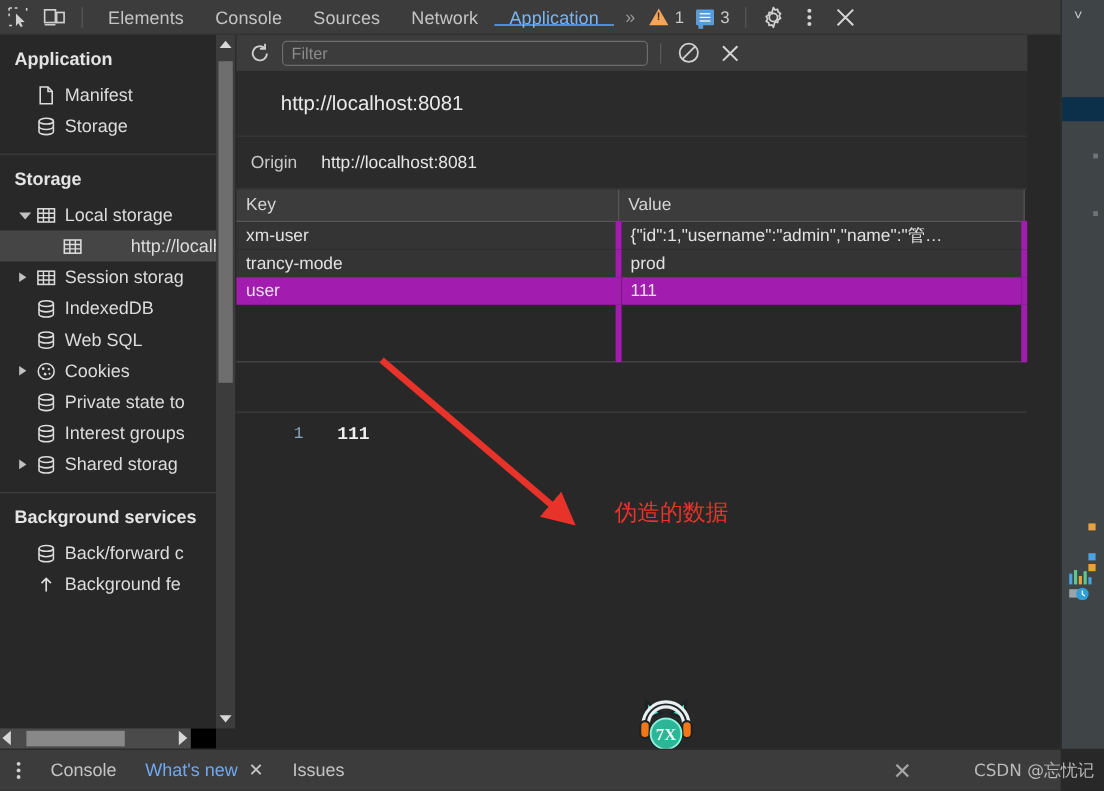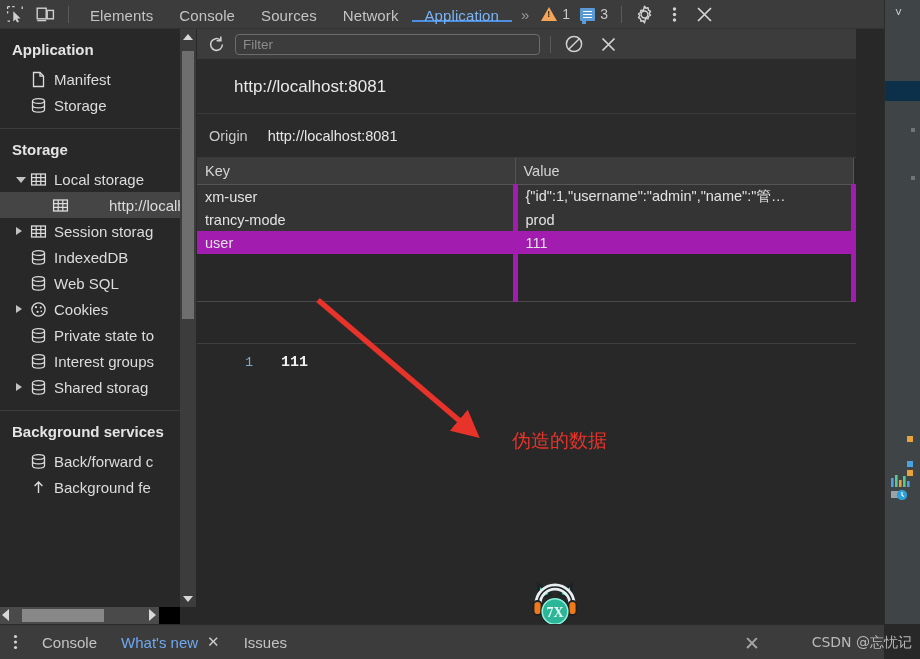--- a/index.html
+++ b/index.html
@@ -135,21 +135,21 @@
     position: absolute; left: 0; top: 314px; right: 0; bottom: 0;
     background: #282828; border-top: 1px solid #3f3f3f;
   }
   .prev-line { display: flex; align-items: center; padding: 10px 0 0 0; font-size: 15px; }
   .prev-num { width: 56px; text-align: right; color: #8aa7c4; font-family: "Liberation Mono", monospace; font-size: 13.5px; }
   .prev-val { margin-left: 28px; color: #f0f0f0; font-weight: bold; font-family: "Liberation Mono", monospace; }
 
   
   .anno-svg { position: absolute; left: 0; top: 0; width: 920px; height: 659px; pointer-events: none; }
   .anno-text {
-    position: absolute; left: 512px; top: 428px; color: #e8332a; font-size: 19px;
+    position: absolute; left: 512px; top: 414px; color: #e8332a; font-size: 19px;
     font-family: "DejaVu Sans", sans-serif; white-space: nowrap;
   }
 
   
   .logo {
     position: absolute; left: 531px; top: 582px; width: 48px; height: 48px;
   }
 
   
   .drawer {

